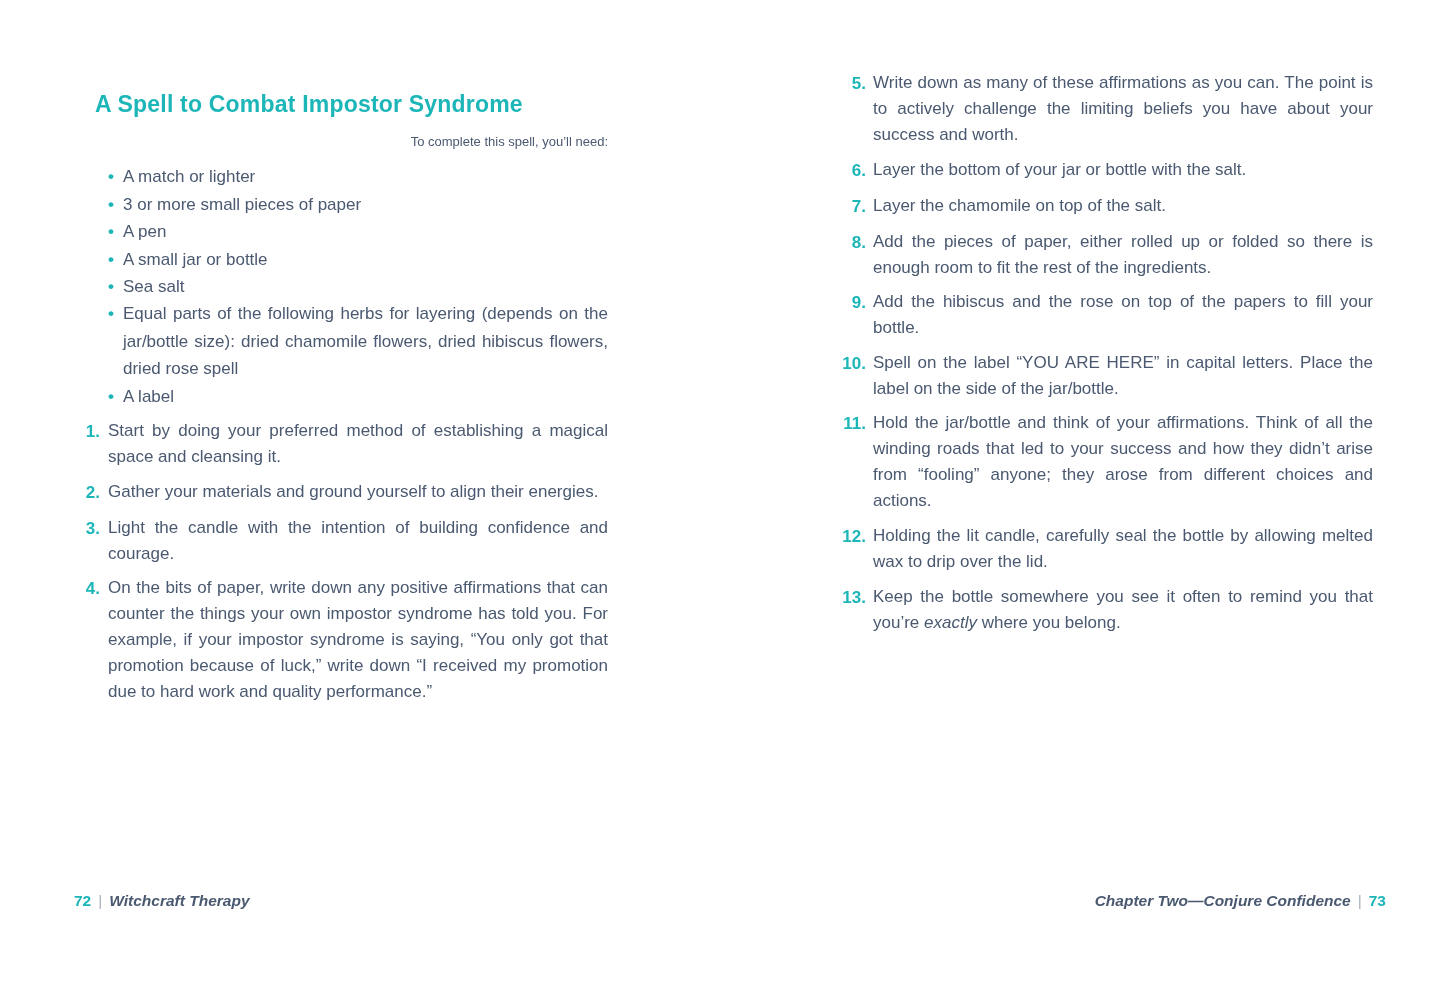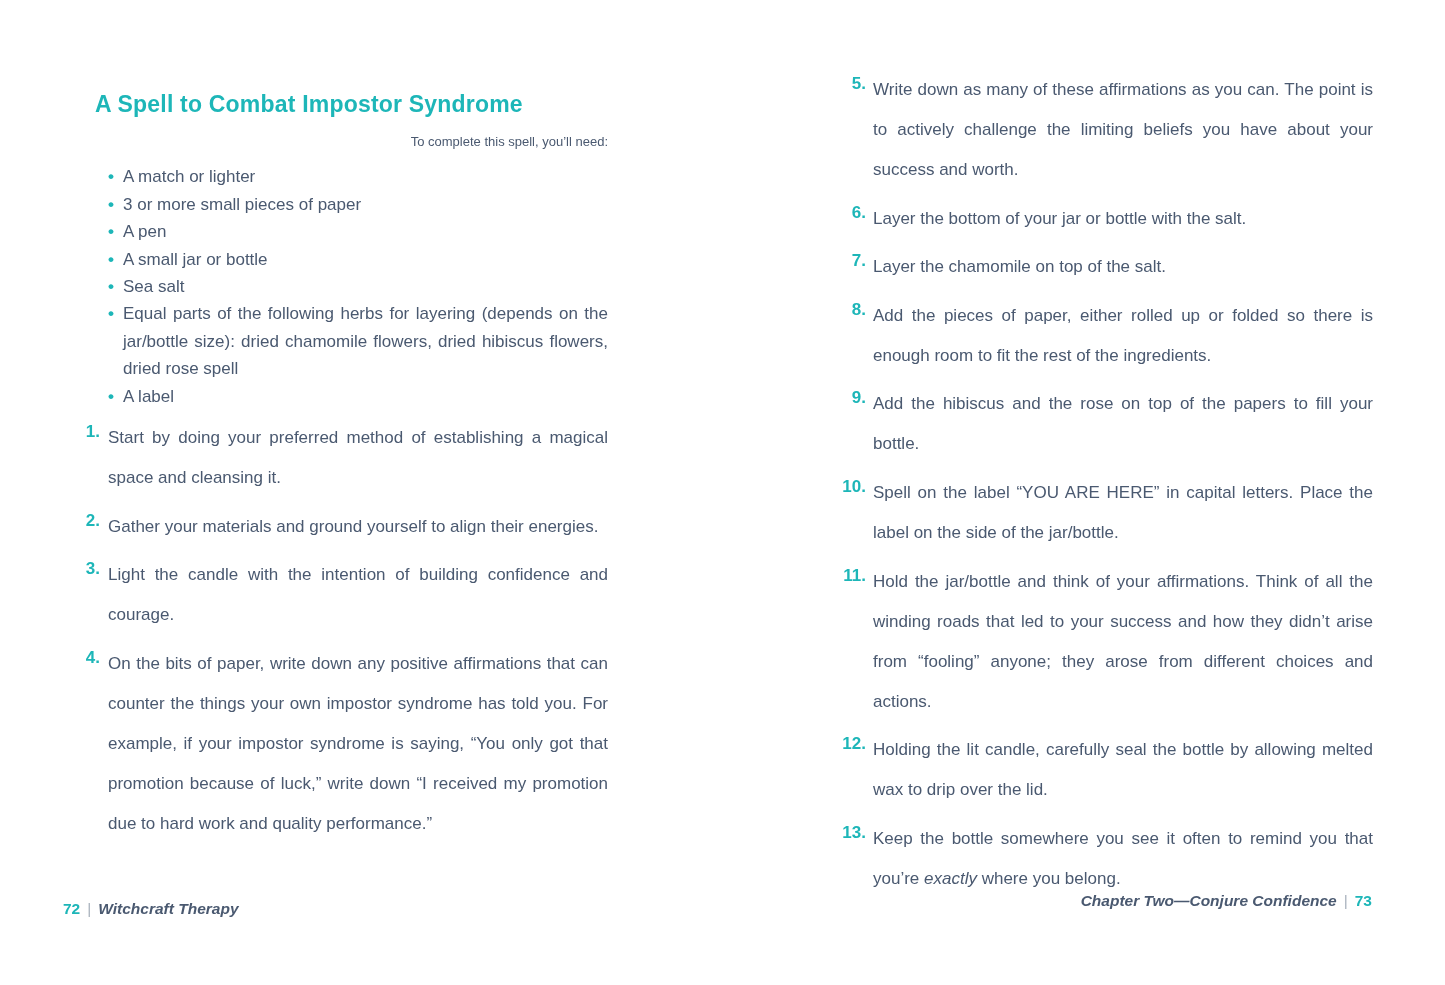--- a/index.html
+++ b/index.html
@@ -31,26 +31,26 @@
 
   .steps { list-style: none; }
   .steps li { display: grid; column-gap: 8px; margin-bottom: 8.6px; }
   .page-left  .steps { margin-left: -13px; }
   .page-left  .steps li { grid-template-columns: 18px 1fr; }
   .page-right .steps li { grid-template-columns: 29px 1fr; column-gap: 7px; }
   .num {
     color: var(--accent, #1db6b8); font-weight: 700;
     font-size: 17px; line-height: 27.4px; text-align: right;
   }
-  .step-text { font-size: 17px; line-height: 40px; text-align: justify; }
+  .step-text { font-size: 17px; line-height: 26px; text-align: justify; }
   .step-text em { }
 
   .footer { position: absolute; top: 892px; font-size: 15.5px; white-space: nowrap; }
-  .footer-left  { left: 63px; margin-top: 8px; }
-  .footer-right { right: 73px; text-align: left; }
+  .footer-left  { left: 74px; }
+  .footer-right { right: 59px; text-align: left; }
   .pagenum { color: var(--accent, #1db6b8); font-weight: 700; font-style: normal; }
   .running-title { font-style: italic; font-weight: 600; color: var(--body_text, #4a5970); }
   .divider { color: var(--divider, #a9b2bd); padding: 0 7px; font-weight: 400; }
 </style>
 </head>
 <body>
 
 <div>
 
   <section class="page page-left">

